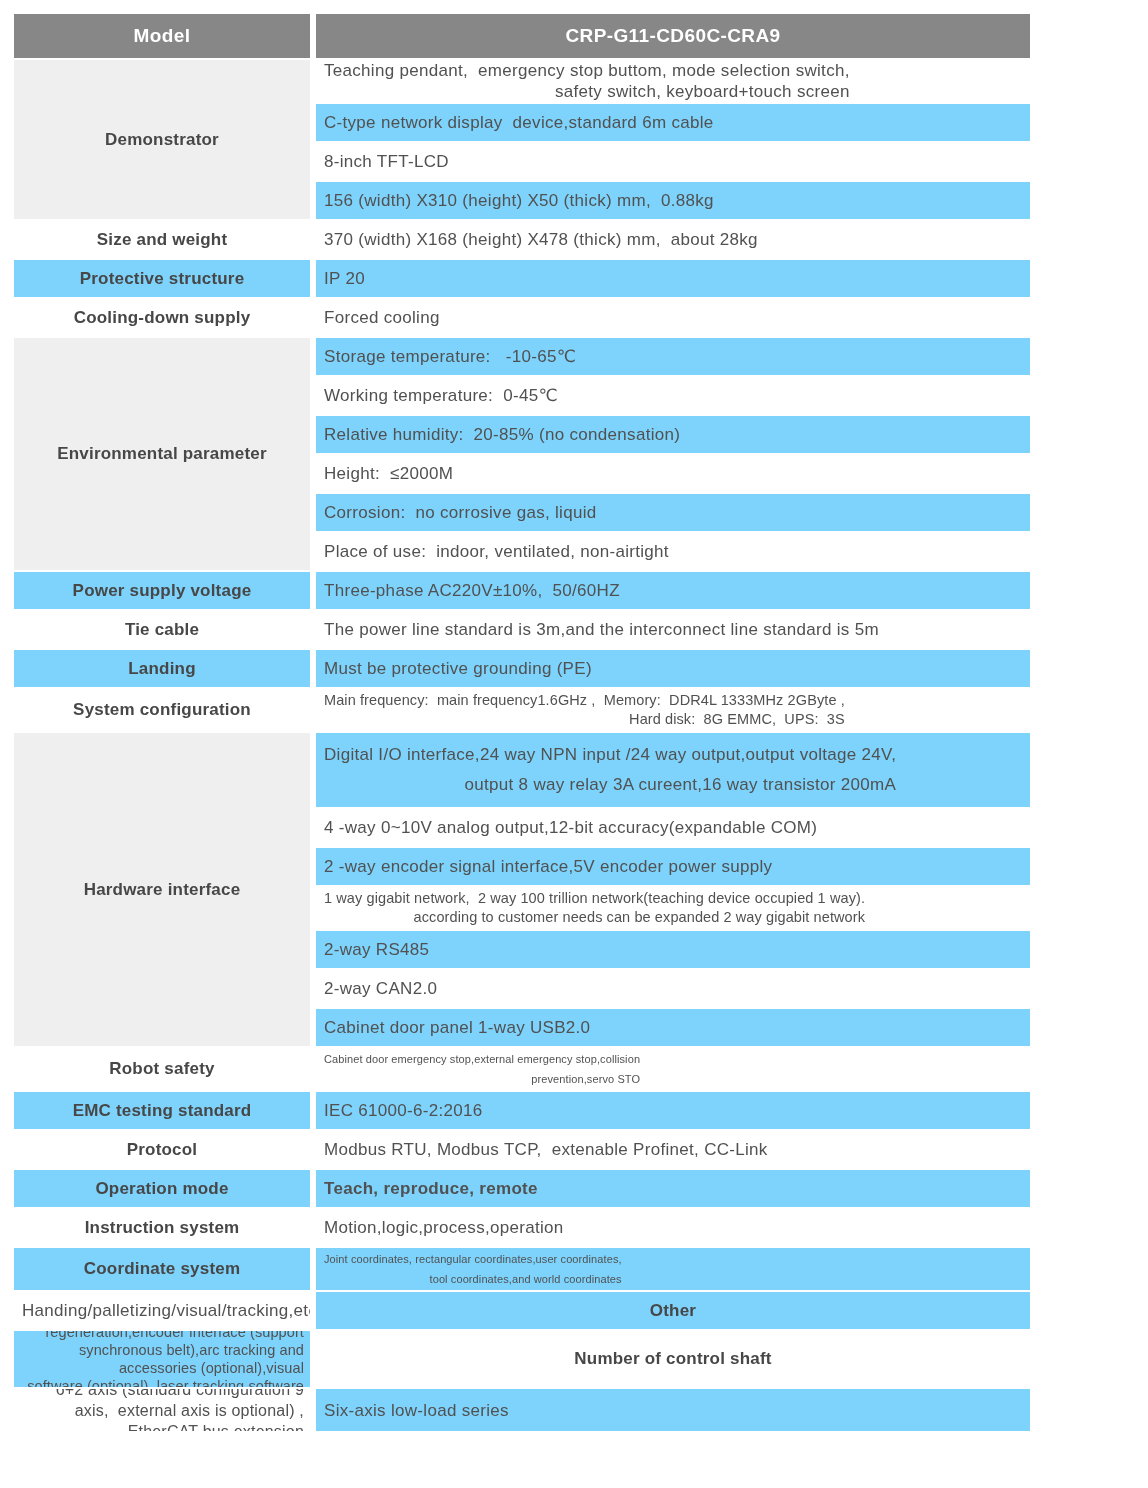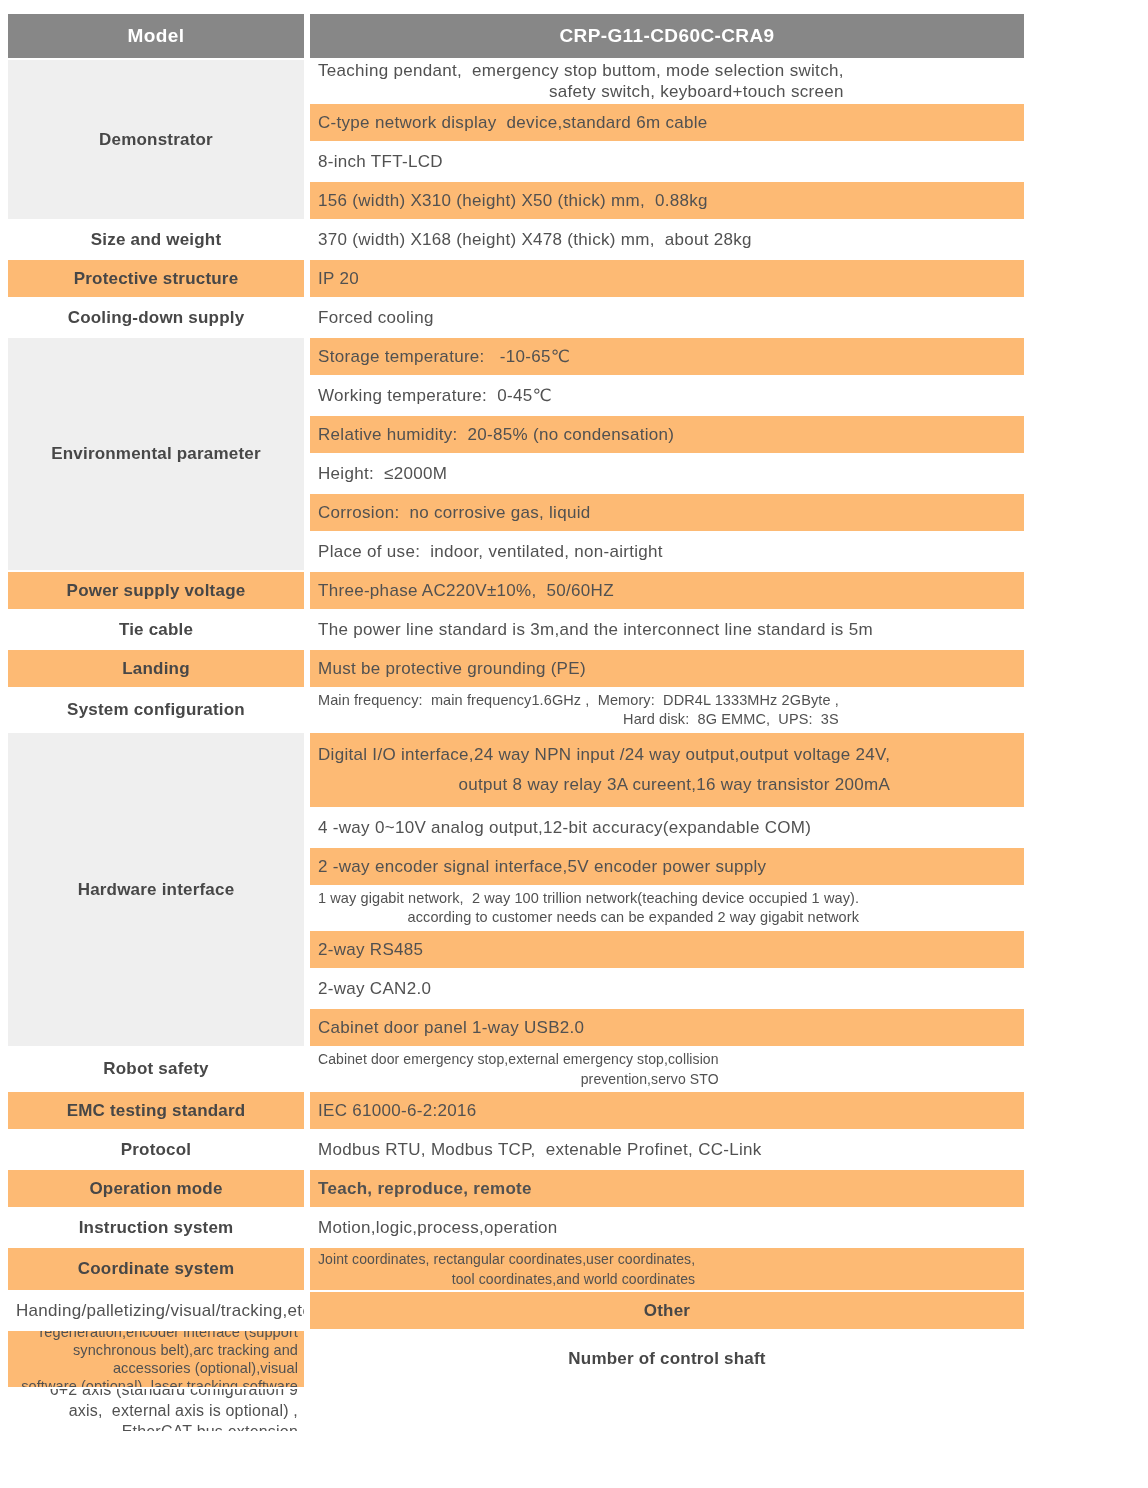--- a/index.html
+++ b/index.html
@@ -1,35 +1,35 @@
 <!DOCTYPE html>
 <html><head>
 <meta charset="utf-8">
 <style>
   html,body{margin:0;padding:0;background:#ffffff;}
   body{width:1148px;height:1488px;position:relative;font-family:"Liberation Sans","DejaVu Sans",sans-serif;}
   .spec{
-    position:absolute;left:8px;top:14px;width:1016px;
+    position:absolute;left:14px;top:14px;width:1016px;
     display:grid;
     grid-template-columns:296px 714px;
     column-gap:6px;row-gap:2px;
     grid-template-rows:44px 42px 37px 37px 37px 37px 37px 37px 37px 37px 37px 37px 37px 37px 37px 37px 37px 42px 74px 37px 37px 42px 37px 37px 37px 42px 37px 37px 37px 37px 42px 37px 56px 42px 37px;
   }
   .cell{display:flex;align-items:center;overflow:hidden;}
   .hdr{background:#878787;color:#ffffff;font-weight:bold;font-size:19px;justify-content:center;letter-spacing:.4px;}
   .lbl{justify-content:center;text-align:center;font-weight:bold;color:#474747;font-size:17px;letter-spacing:.2px;}
   .val{padding:0 6px 0 8px;color:#515151;font-size:17px;letter-spacing:.3px;white-space:pre-wrap;line-height:21px;text-align:right;}
-  .g{background:#fdba74;}
+  .g{background:#7dd3fc;}
   .w{background:#ffffff;}
   .sp{background:#efefef;}
   .span4{grid-row:span 4;}
   .span6{grid-row:span 6;}
   .span7{grid-row:span 7;}
   .sm{font-size:14.5px;line-height:19px;letter-spacing:.1px;}
-  .md{font-size:14px;line-height:20px;letter-spacing:.1px;}
+  .md{font-size:11px;line-height:20px;letter-spacing:.1px;}
   .md2{font-size:16px;line-height:21px;letter-spacing:.2px;}
   .lh18{line-height:18px;}
   .lh30{line-height:30px;font-size:17px;}
   .b{font-weight:bold;}
 </style>
 </head>
 <body>
 
 <div class="spec">
 
@@ -108,13 +108,14 @@
 
   <div class="cell lbl g">Other</div>
   <div class="cell val g sm lh18">Built-in PLC, power off regeneration,encoder interface (support
 synchronous belt),arc tracking and accessories (optional),visual
 software (optional), laser tracking software (optional), etc.</div>
 
   <div class="cell lbl w">Number of control shaft</div>
   <div class="cell val w md2">6+2 axis (standard configuration 9 axis,  external axis is optional) ,
 EtherCAT bus extension</div>
 
+  <div class="cell val g">Six-axis low-load series</div>
 </div>
 
 </body></html>

